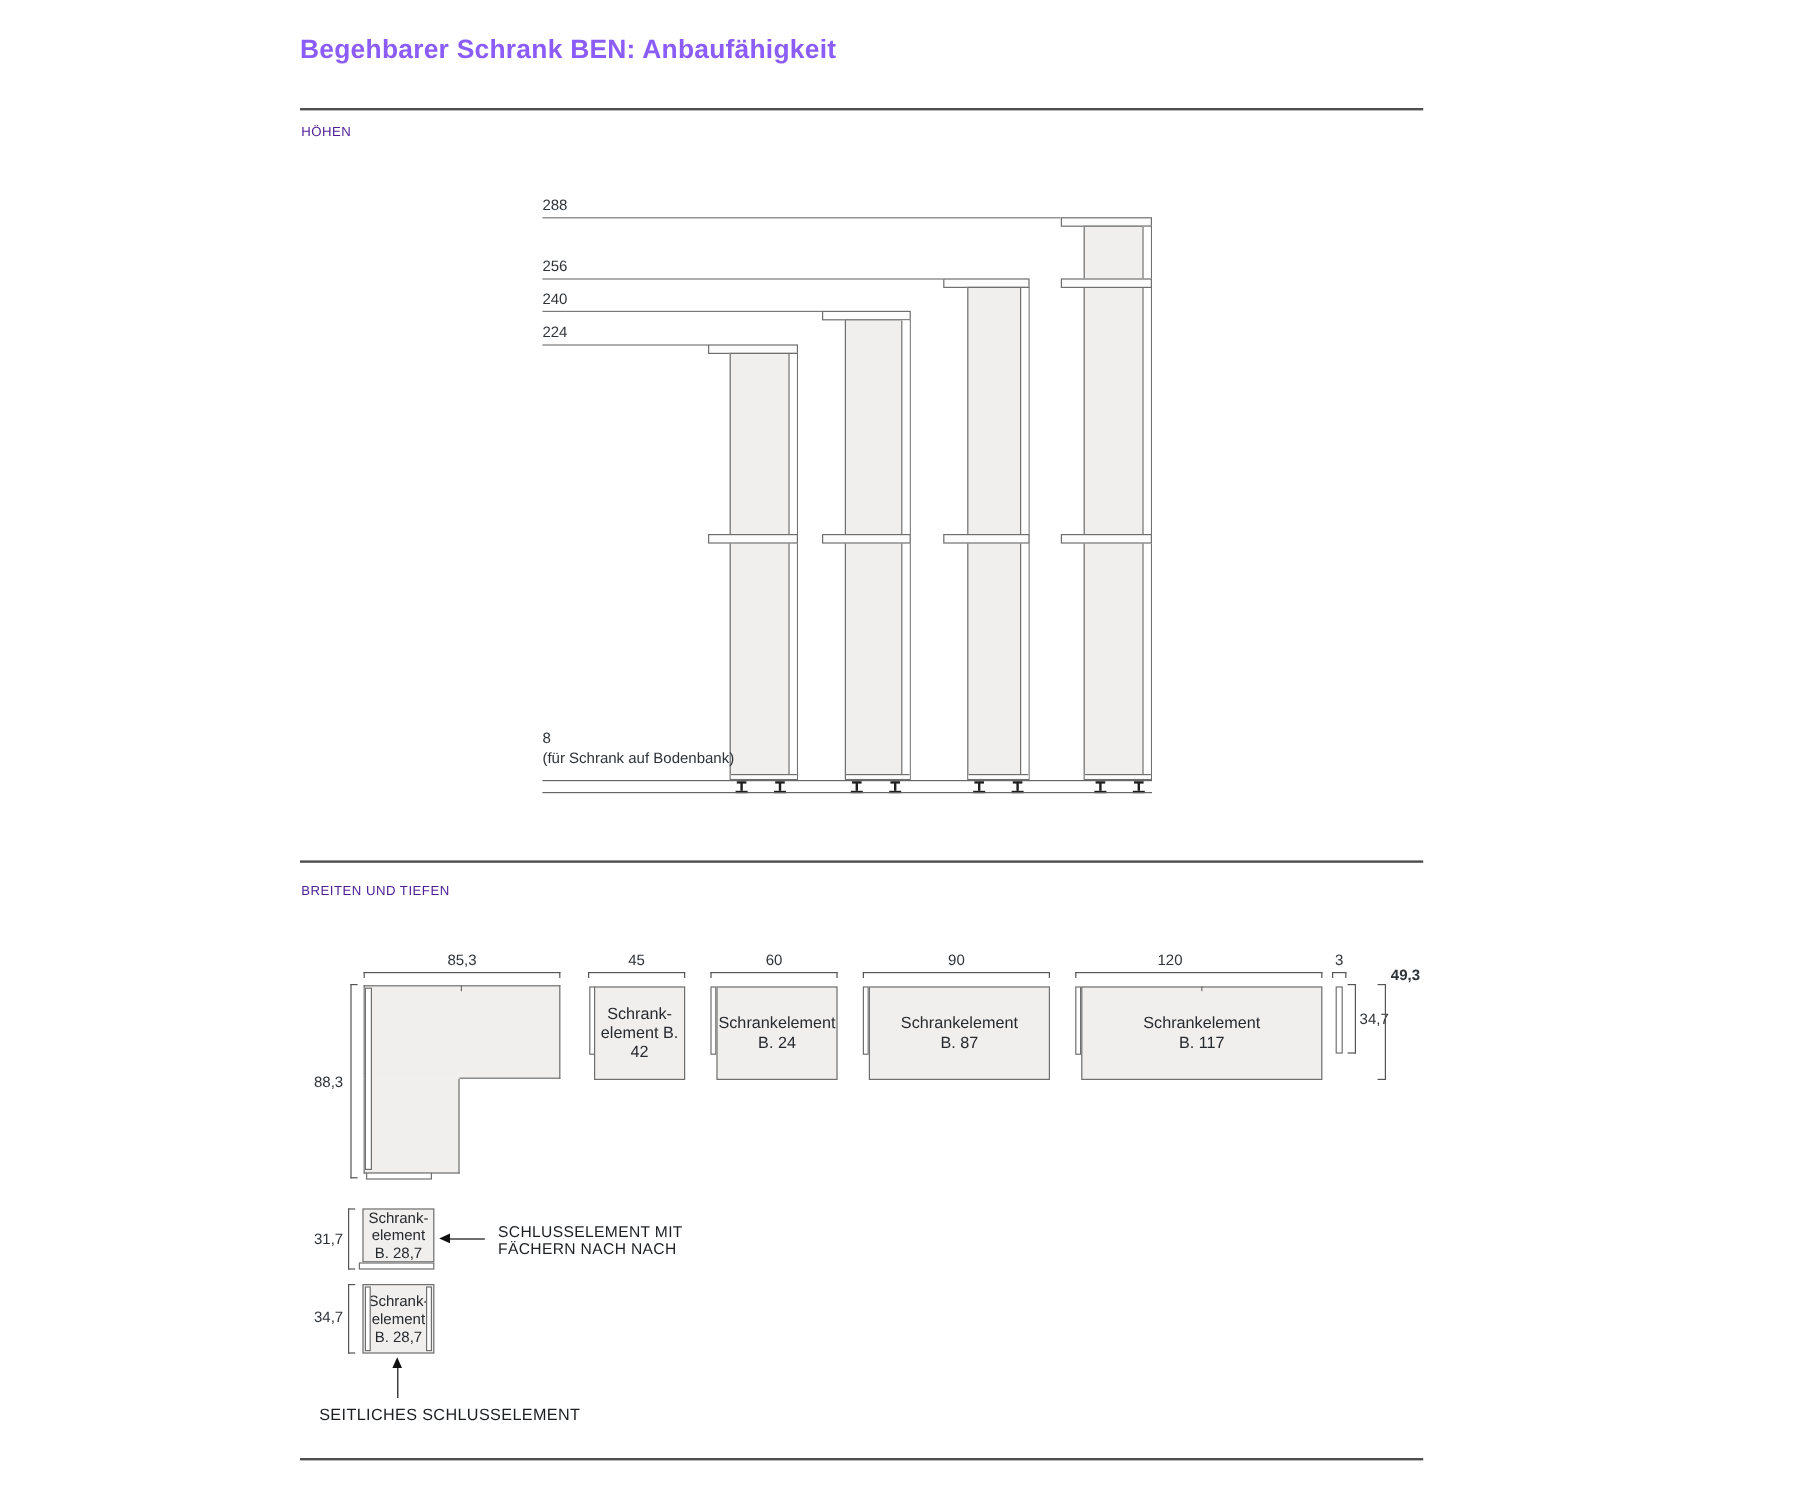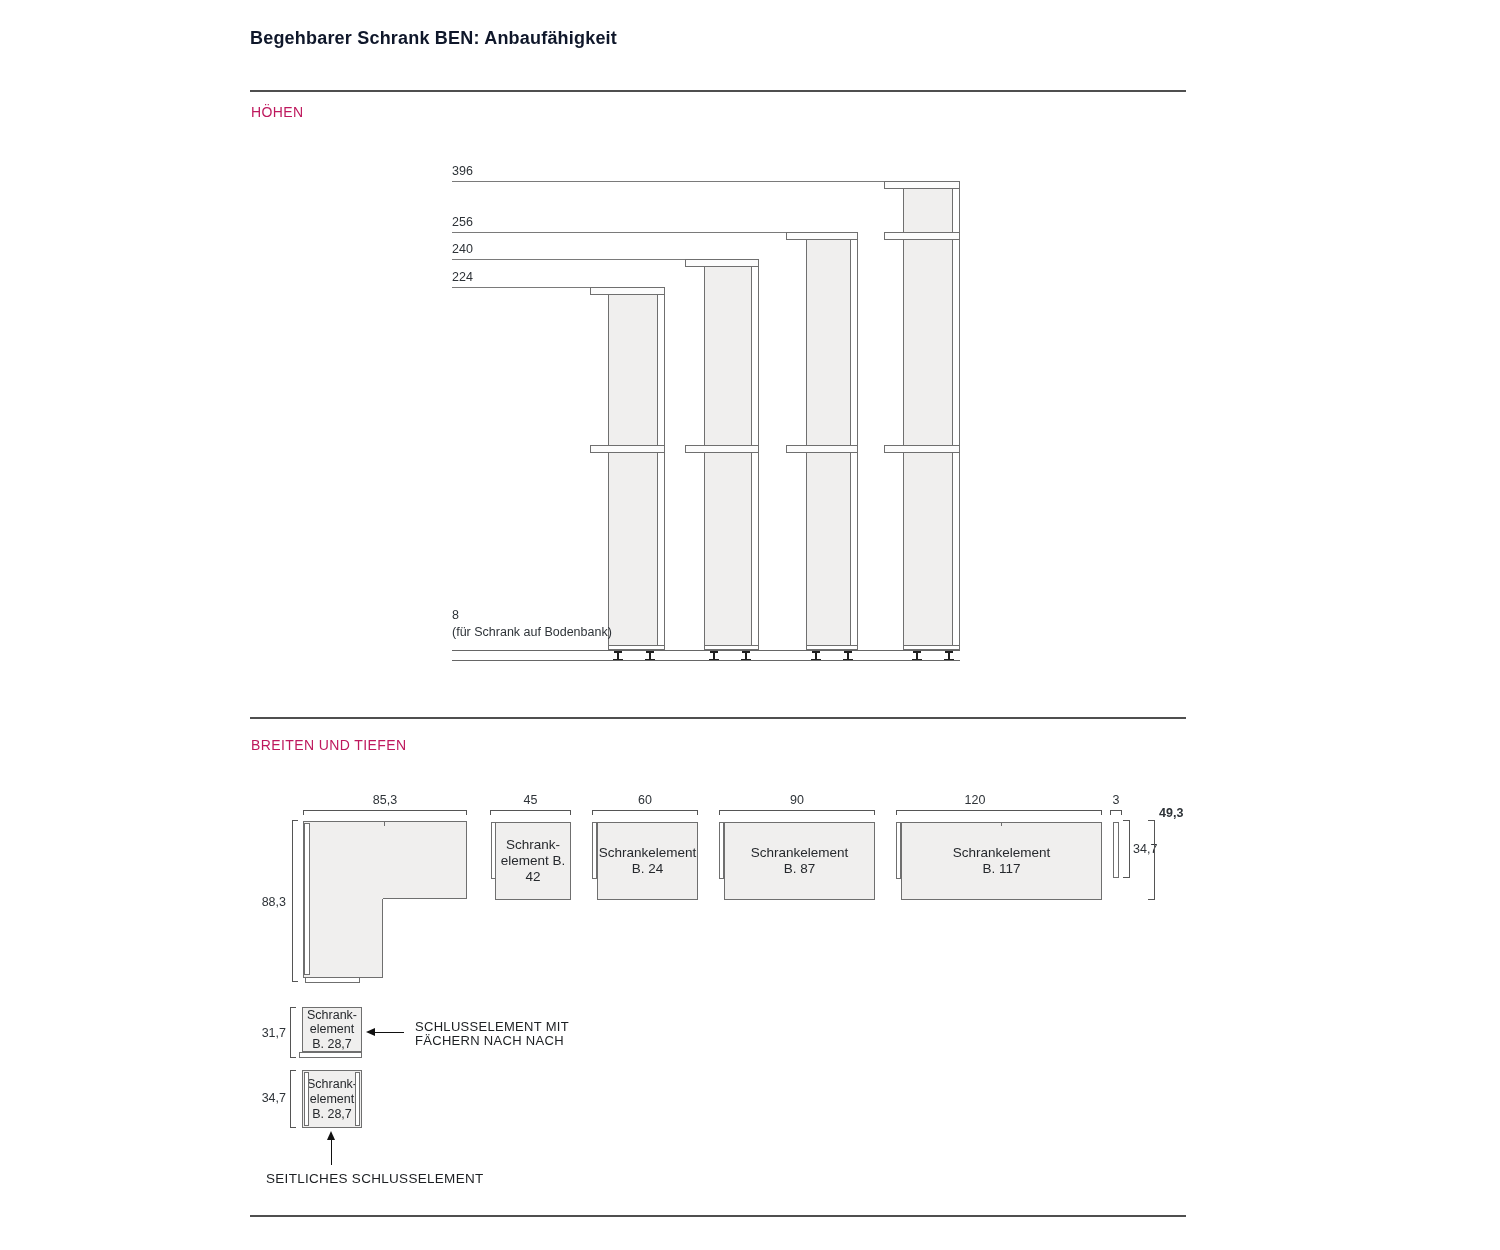--- a/index.html
+++ b/index.html
@@ -1,21 +1,21 @@
 <!DOCTYPE html>
 <html><head>
 <meta charset="utf-8">
 <style>
   html,body{margin:0;padding:0;background:#fff;}
   .canvas{position:relative;width:1500px;height:1250px;background:#fff;overflow:hidden;
           font-family:"Liberation Sans", sans-serif;color:#2c3034;}
   .abs{position:absolute;}
-  .title{position:absolute;left:250px;top:28px;font-size:18px;font-weight:bold;color:#0f172a;letter-spacing:.2px;}
+  .title{position:absolute;left:250px;top:28px;font-size:22px;font-weight:bold;color:#8b5cf6;letter-spacing:.2px;}
   .rule{position:absolute;height:2px;background:#4f4f4f;}
-  .section-label{position:absolute;font-size:14px;color:#be185d;letter-spacing:.4px;}
+  .section-label{position:absolute;font-size:11px;color:#4c1d95;letter-spacing:.4px;}
   .dim{position:absolute;font-size:12.5px;color:#2e3338;white-space:nowrap;}
   .dim.ctr{text-align:center;}
   .dim.rt{text-align:right;}
   .hline{position:absolute;height:1px;background:#7a7a7a;}
   .cap,.shelf{position:absolute;background:#fcfcfc;border:1px solid #6f6f6f;box-sizing:border-box;}
   .cbody{position:absolute;background:#f0efee;border:1px solid #6f6f6f;box-sizing:border-box;}
   .cpanel{position:absolute;top:0;bottom:0;right:0;width:6px;background:#fff;border-left:1px solid #6f6f6f;}
   .bpanel{position:absolute;left:0;right:0;bottom:0;height:3px;background:#fff;border-top:1px solid #6f6f6f;}
   .foot{position:absolute;width:10px;height:10px;}
   .foot::before{content:"";position:absolute;left:1px;top:0;width:8px;height:2px;background:#1f1f1f;}
@@ -41,21 +41,21 @@
 <body>
 
 <div class="canvas">
 
   <div class="title">Begehbarer Schrank BEN: Anbaufähigkeit</div>
   <div class="rule" style="left:250px;top:90px;width:936px;"></div>
   <div class="section-label" style="left:251px;top:104px;">HÖHEN</div>
 
   <div>
 
-    <div class="dim" style="left:452px;top:164px;">396</div>
+    <div class="dim" style="left:452px;top:164px;">288</div>
     <div class="hline" style="left:452px;top:181px;width:432px;"></div>
 
     <div class="dim" style="left:452px;top:215px;">256</div>
     <div class="hline" style="left:452px;top:232px;width:334px;"></div>
 
     <div class="dim" style="left:452px;top:242px;">240</div>
     <div class="hline" style="left:452px;top:259px;width:233px;"></div>
 
     <div class="dim" style="left:452px;top:270px;">224</div>
     <div class="hline" style="left:452px;top:287px;width:138px;"></div>

